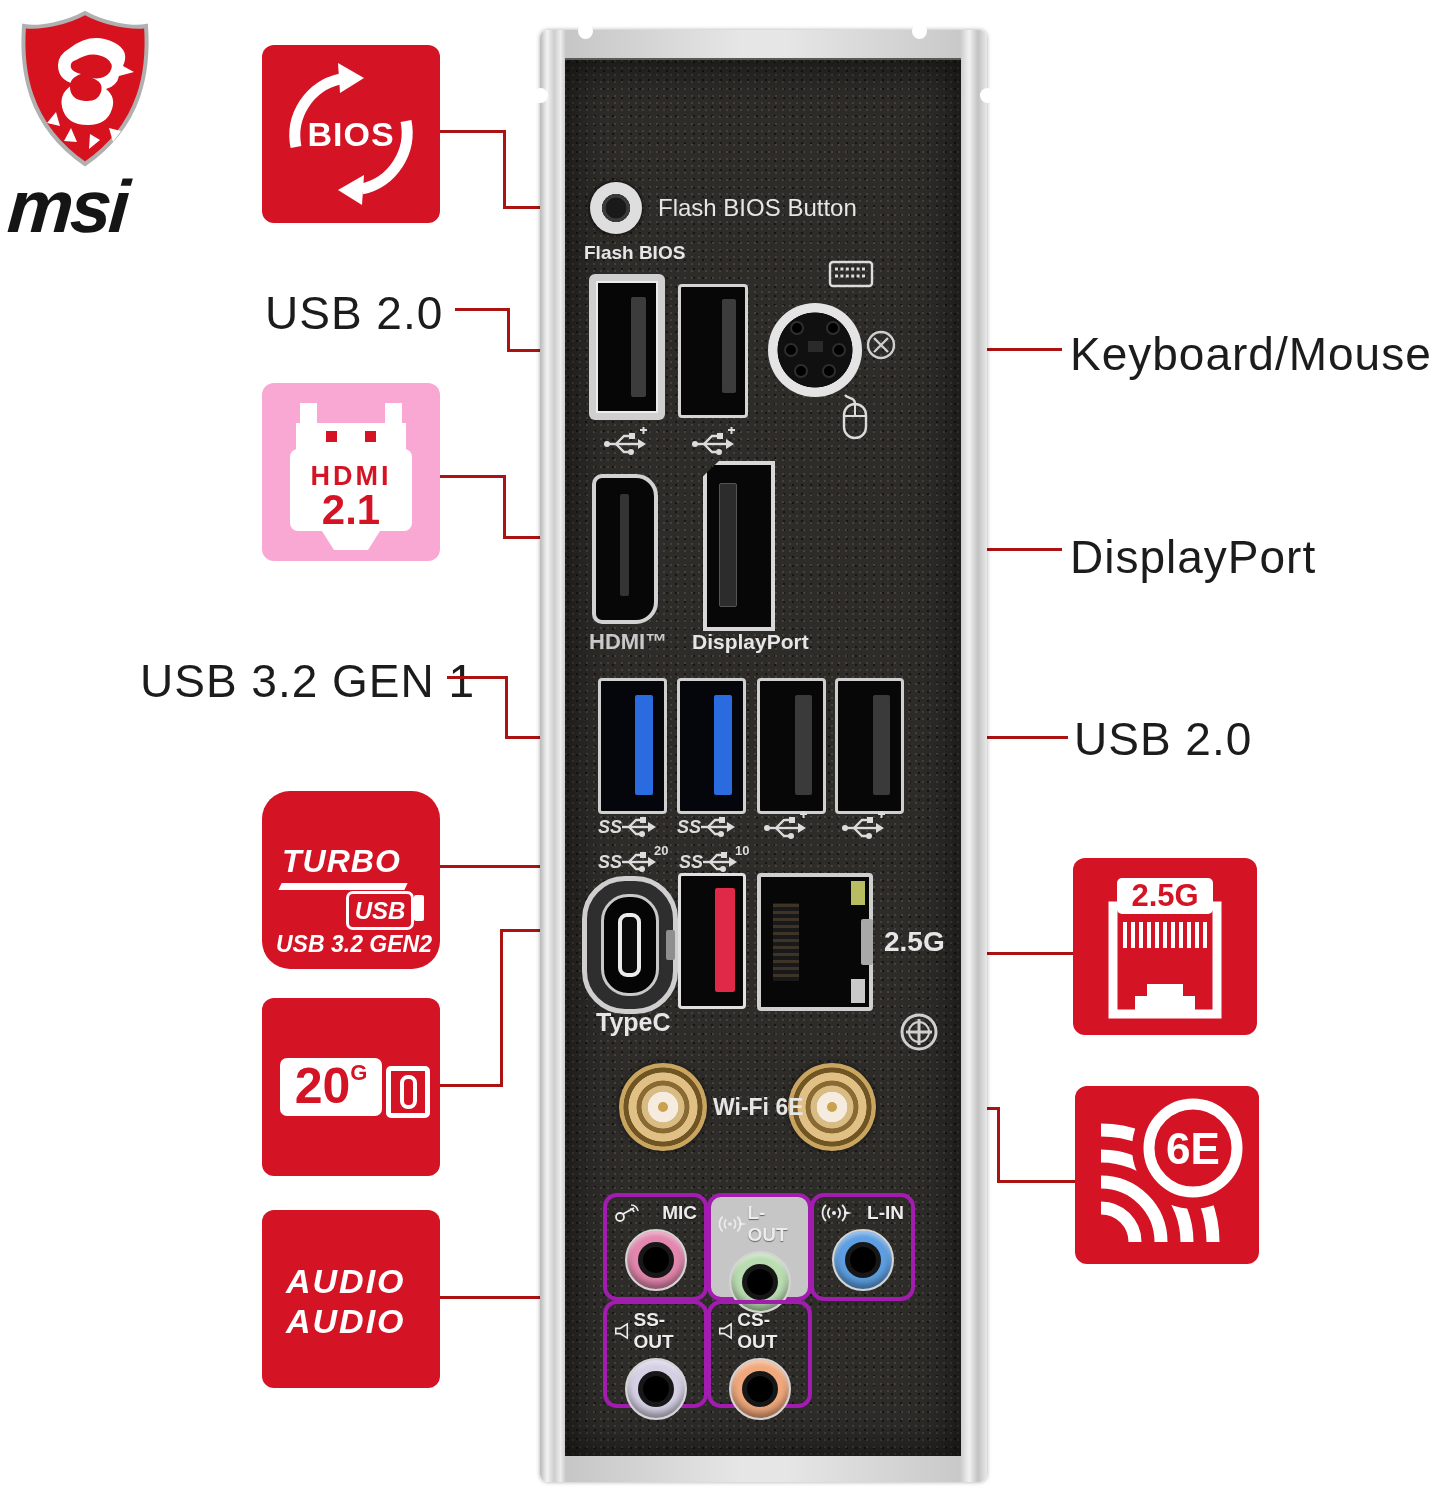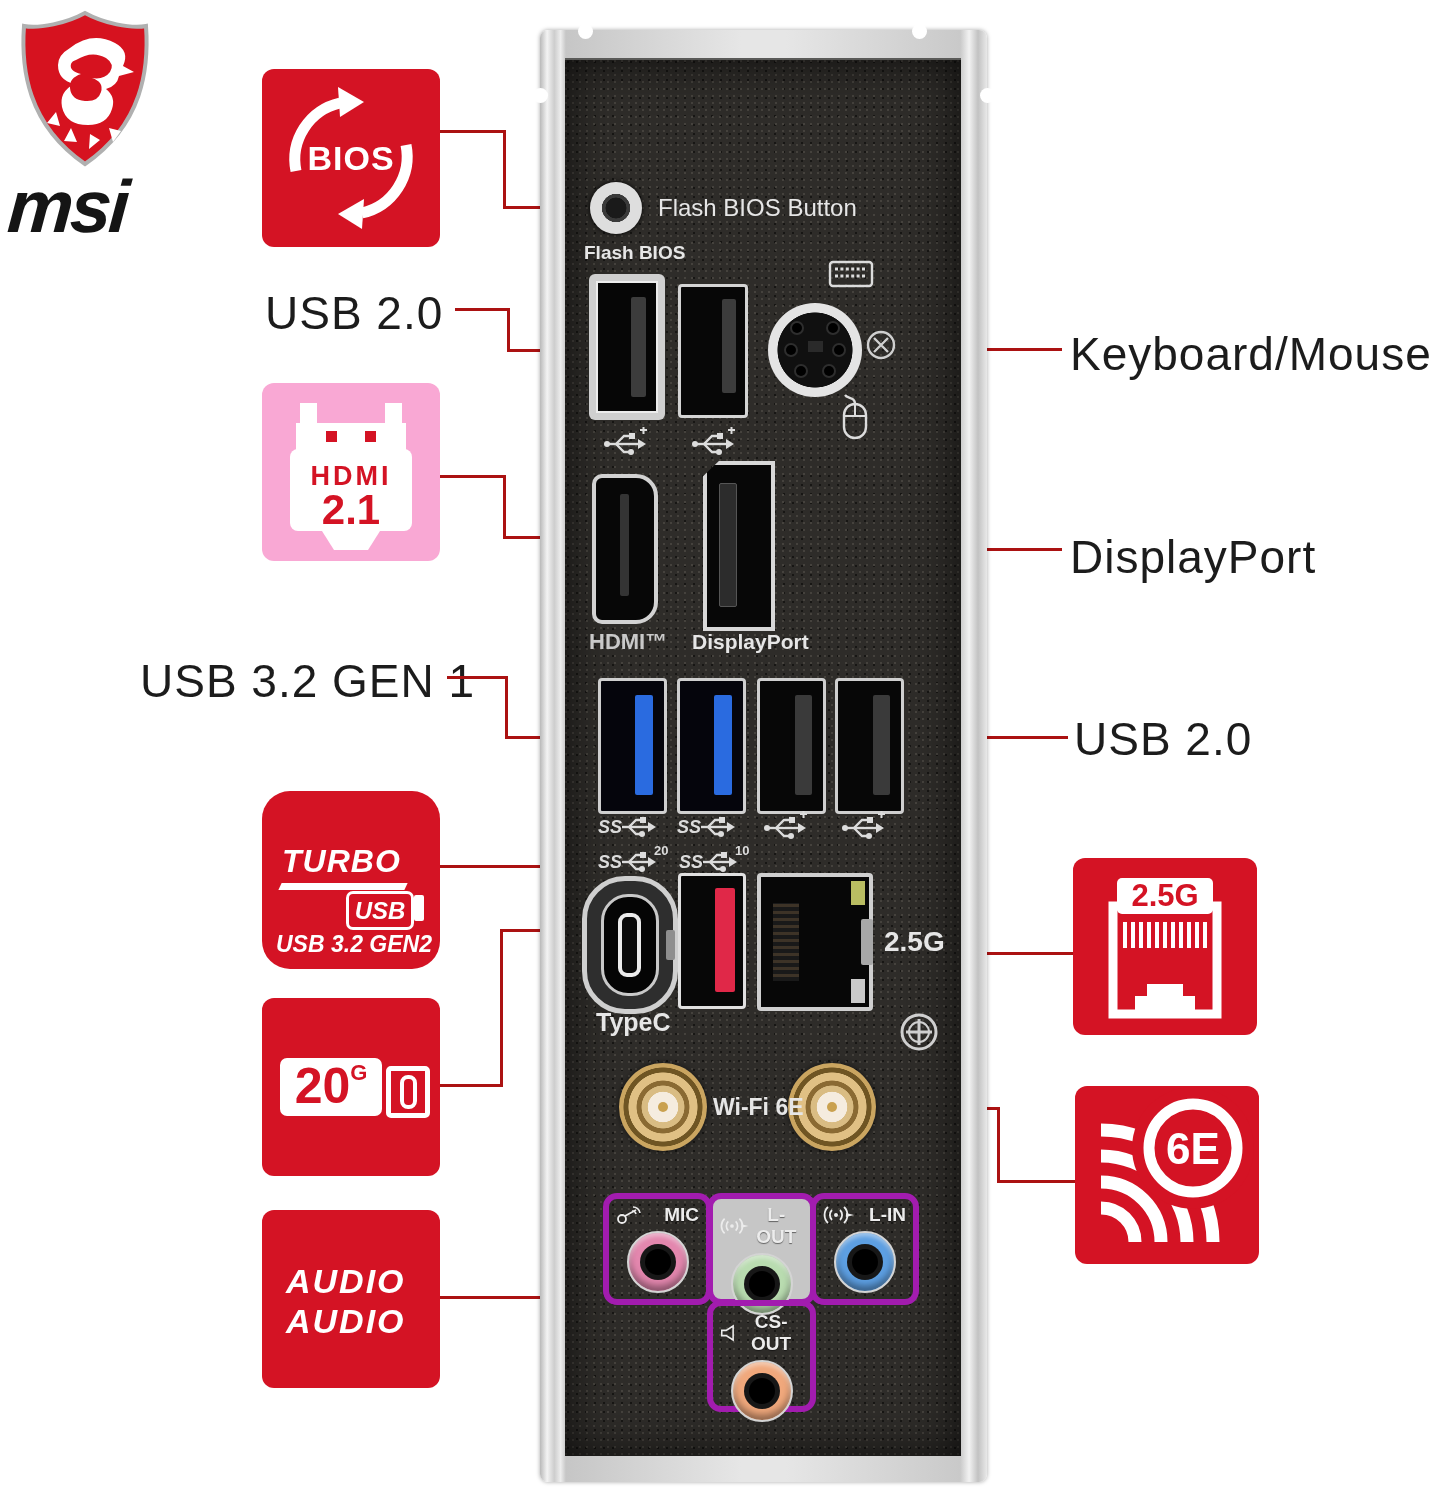--- a/index.html
+++ b/index.html
@@ -19,21 +19,21 @@
     background:linear-gradient(90deg,#b9b9b9 0%,#f3f3f3 1.6%,#cdcdcd 3.2%,#ededed 4.6%,#c6c6c6 5.8%,#e6e6e6 45%,#e6e6e6 55%,#c9c9c9 94%,#f2f2f2 96%,#c2c2c2 98%,#e9e9e9 100%);
     box-shadow:0 0 4px rgba(0,0,0,.35);}
   #ioshield{position:absolute;left:565px;top:58px;width:396px;height:1396px;background-color:#2e2c29;
     background-image:radial-gradient(circle at 1px 1px,#45423d 1px,transparent 1.4px),radial-gradient(circle at 3px 2px,#171614 1px,transparent 1.3px);
     background-size:7px 7px,9px 9px;border-top:2px solid #5a5a58;box-shadow:inset 0 0 46px rgba(0,0,0,.75);}
   .notch{position:absolute;width:15px;height:15px;border-radius:50%;background:#ffffff;}
   .panel-text{position:absolute;color:#e6e6e6;font-weight:bold;white-space:nowrap;}
   
   .port{position:absolute;background:#070707;}
   .tongue{position:absolute;border-radius:2px;}
-  .jack{position:absolute;width:97px;height:100px;border:6px solid #a21caf;border-radius:14px;text-align:center;}
+  .jack{position:absolute;width:97px;height:100px;border:4px solid #a21caf;border-radius:14px;}
   .jack.hl{background:#c6c6c6;}
   .jack-label{display:flex;align-items:center;justify-content:space-between;padding:5px 7px 0 7px;color:#ececec;font-weight:bold;font-size:19px;text-shadow:0 1px 1px rgba(0,0,0,.5);}
   .jack-ring{position:relative;width:58px;height:58px;border-radius:50%;margin:5px auto 0 auto;border:2px solid #d4d4d4;box-shadow:inset 0 3px 4px rgba(255,255,255,.45),inset 0 -5px 7px rgba(0,0,0,.4);}
   .jack-hole{position:absolute;left:50%;top:50%;width:26px;height:26px;margin:-13px 0 0 -13px;border-radius:50%;background:#000;box-shadow:0 0 0 5px #171717;}
   .antenna{position:absolute;width:88px;height:88px;border-radius:50%;
     background:radial-gradient(circle,#f5ecdf 0 24%,#d9bc83 25% 34%,#8a6a33 35% 42%,#e0c084 43% 55%,#6f5523 56% 63%,#caa560 64% 76%,#5c4a1e 77% 100%);
     box-shadow:0 0 6px rgba(0,0,0,.6);}
   .antenna:after{content:"";position:absolute;left:50%;top:50%;width:10px;height:10px;margin:-5px 0 0 -5px;border-radius:50%;background:#caa14f;}
   
   #wordmark{position:absolute;left:8px;top:164px;font-size:74px;font-weight:bold;font-style:italic;color:#151515;letter-spacing:-3px;transform:skewX(-4deg);}
@@ -46,21 +46,21 @@
 <div id="canvas">
 
   <svg class="abs" style="left:14px;top:8px" width="142" height="162" viewBox="0 0 142 162">
     <path d="M71 5 C89 15 117 21 132 18 C135 60 129 116 71 156 C13 116 7 60 10 18 C25 21 53 15 71 5 Z" stroke="#b0b0b0" stroke-width="4" fill="#d6121f"></path>
     <path fill="#ffffff" d="M56 40 q22 -17 45 -5 q15 8 8 23 l11 6 l-15 4 q-2 10 -13 13 q10 8 6 20 q-5 16 -24 16 q-22 0 -26 -18 q-3 -15 12 -23 q-16 -4 -16 -19 q0 -10 12 -17 z"></path>
     <path d="M62 52 q16 -10 30 -2 q9 6 4 14 q-6 8 -18 6 q12 4 9 14 q-3 10 -16 9 q-14 -1 -15 -13 q-1 -10 11 -14 q-12 -3 -10 -10 q1 -3 5 -4 z" fill="#d6121f"></path>
     <path fill="#ffffff" d="M42 104 l-9 11 l13 3 z M57 120 l-7 13 l13 1 z M76 126 l-1 15 l11 -9 z M95 120 l4 14 l8 -11 z"></path>
   </svg>
   <div id="wordmark">msi</div>
 
-  <div class="badge" style="left: 262px; top: 45px; background: rgb(212, 19, 36); margin-top: 24px;">
+  <div class="badge" style="left: 262px; top: 45px; background: rgb(212, 19, 36);">
     <svg width="178" height="178" viewBox="0 0 178 178">
       <path d="M34 102 A58 58 0 0 1 78 34" fill="none" stroke="#fff" stroke-width="11"></path>
       <polygon points="76,18 102,33 78,48" fill="#fff"></polygon>
       <path d="M144 76 A58 58 0 0 1 100 144" fill="none" stroke="#fff" stroke-width="11"></path>
       <polygon points="102,130 76,145 100,160" fill="#fff"></polygon>
       <text x="89" y="101" text-anchor="middle" font-size="34" font-weight="bold" fill="#fff" letter-spacing="1">BIOS</text>
     </svg>
   </div>
 
   <div class="badge" style="left: 262px; top: 383px; background: #f9a8d4;">
@@ -411,20 +411,31 @@
           </g>
           <circle cx="13" cy="10" r="2" fill="#ececec"></circle>
           <path d="M23 8 l8 2 -8 2 z" fill="#ececec"></path>
         </svg>
       <span>L-IN</span>
     </div>
     <div class="jack-ring" style="background: rgb(93, 159, 226);">
         <div class="jack-hole"></div>
       </div>
   </div>
+  <div class="jack" style="left:603px;top:1300px">
+    <div class="jack-label">
+      <svg width="22" height="18" viewBox="0 0 22 18">
+          <path d="M2 6 h5 l8 -5 v16 l-8 -5 h-5 z" fill="none" stroke="#ececec" stroke-width="1.8"></path>
+        </svg>
+      <span>SS-OUT</span>
+    </div>
+    <div class="jack-ring" style="background: rgb(213, 208, 228);">
+        <div class="jack-hole"></div>
+      </div>
+  </div>
   <div class="jack" style="left:707px;top:1300px">
     <div class="jack-label">
       <svg width="22" height="18" viewBox="0 0 22 18">
           <path d="M2 6 h5 l8 -5 v16 l-8 -5 h-5 z" fill="none" stroke="#ececec" stroke-width="1.8"></path>
         </svg>
       <span>CS-OUT</span>
     </div>
     <div class="jack-ring" style="background: rgb(240, 168, 124);">
         <div class="jack-hole"></div>
       </div>

